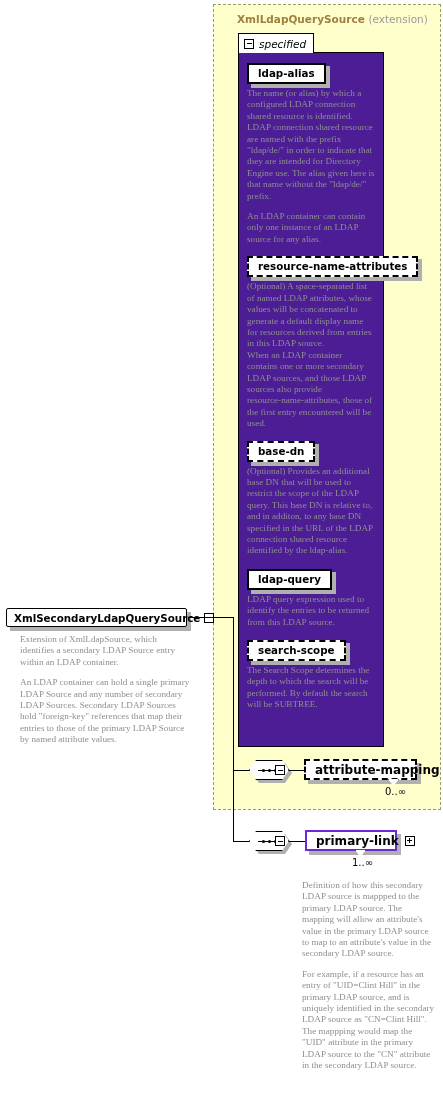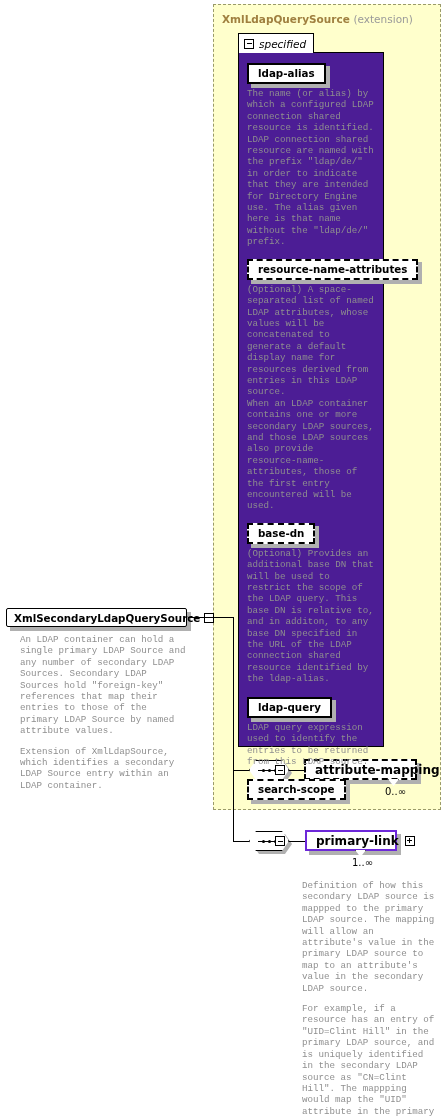--- a/index.html
+++ b/index.html
@@ -14,38 +14,38 @@
     height: 1117px;
     overflow: hidden;
     background: #ffffff;
   }
 
   
   .doc {
     color: #8f8f8f;
     font-size: 9.2px;
     line-height: 11.4px;
-    font-family: Liberation Mono, monospace;
+    font-family: Liberation Serif, serif;
     white-space: pre-wrap;
   }
   .doc + .doc { margin-top: 9px; }
 
   
   .ext-container {
     position: absolute;
     left: 213px;
     top: 4px;
     width: 228px;
     height: 806px;
     background: #ffffcc;
     border: 1px dashed #9a9a6a;
   }
   .ext-title {
     position: absolute;
-    left: 8px;
+    left: 23px;
     top: 8px;
     font-size: 10.5px;
     font-weight: bold;
     color: #a08040;
     white-space: nowrap;
   }
   .ext-title .ext-kind {
     font-weight: normal;
     color: #9a9a9a;
   }
@@ -292,20 +292,21 @@
   <div class="attr-body">
     <div class="attr-body-inner">
 
       <div class="chip-wrap">
         <span class="chip-holder">
           <span class="chip-shadow"></span>
           <span class="chip">ldap-alias</span>
         </span>
       </div>
       <div class="doc">The name (or alias) by which a configured LDAP connection shared resource is identified. LDAP connection shared resource are named with the prefix "ldap/de/" in order to indicate that they are intended for Directory Engine use. The alias given here is that name without the "ldap/de/" prefix.</div>
+      <div class="doc">An LDAP container can contain only one instance of an LDAP source for any alias.</div>
 
       <div class="chip-wrap" style="margin-top:10px;">
         <span class="chip-holder">
           <span class="chip-shadow"></span>
           <span class="chip optional">resource-name-attributes</span>
         </span>
       </div>
       <div class="doc">(Optional) A space-separated list of named LDAP attributes, whose values will be concatenated to generate a default display name for resources derived from entries in this LDAP source.
 When an LDAP container contains one or more secondary LDAP sources, and those LDAP sources also provide
 resource-name-attributes, those of the first entry encountered will be used.</div>
@@ -325,35 +326,36 @@
         </span>
       </div>
       <div class="doc">LDAP query expression used to identify the entries to be returned from this LDAP source.</div>
 
       <div class="chip-wrap" style="margin-top:11px;">
         <span class="chip-holder">
           <span class="chip-shadow"></span>
           <span class="chip optional">search-scope</span>
         </span>
       </div>
+      <div class="doc">The Search Scope determines the depth to which the search will be performed. By default the search will be SUBTREE.</div>
 
     </div>
   </div>
 
   <div class="left-box">
     <div class="shadow"></div>
     <div class="body">
       <span class="name">XmlSecondaryLdapQuerySource</span>
       <span class="expander"></span>
     </div>
   </div>
 
   <div class="left-doc">
+    <div class="doc">Extension of XmlLdapSource, which identifies a secondary LDAP Source entry within an LDAP container.</div>
     <div class="doc">An LDAP container can hold a single primary LDAP Source and any number of secondary LDAP Sources. Secondary LDAP Sources hold "foreign-key" references that map their entries to those of the primary LDAP Source by named attribute values.</div>
-    <div class="doc">Extension of XmlLdapSource, which identifies a secondary LDAP Source entry within an LDAP container.</div>
   </div>
 
   <div class="wire h" style="left:188px; top:617px; width:46px;"></div>
 
   <div class="wire v" style="left:233px; top:617px; height:224px;"></div>
 
   <div class="wire h" style="left:233px; top:770px; width:17px;"></div>
 
   <div class="seq" style="left:249px; top:760px;">
     <div class="shadow"></div>

